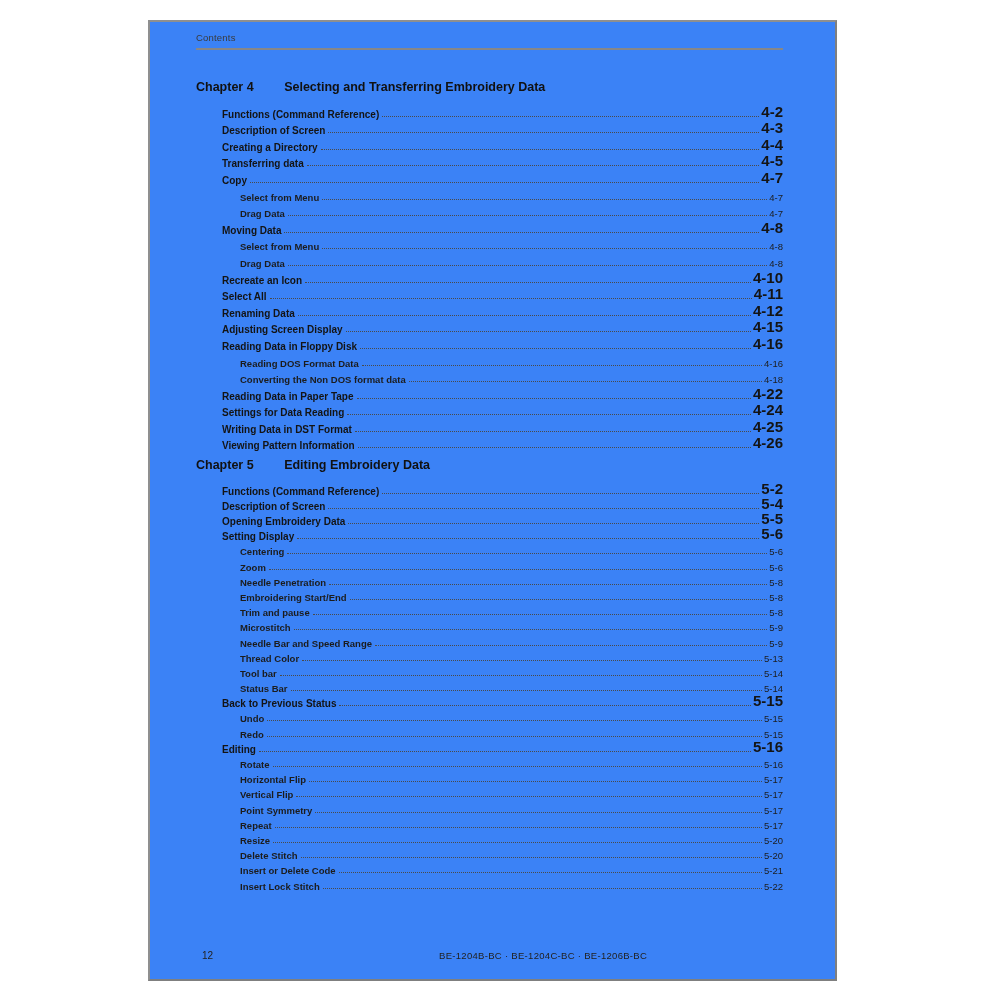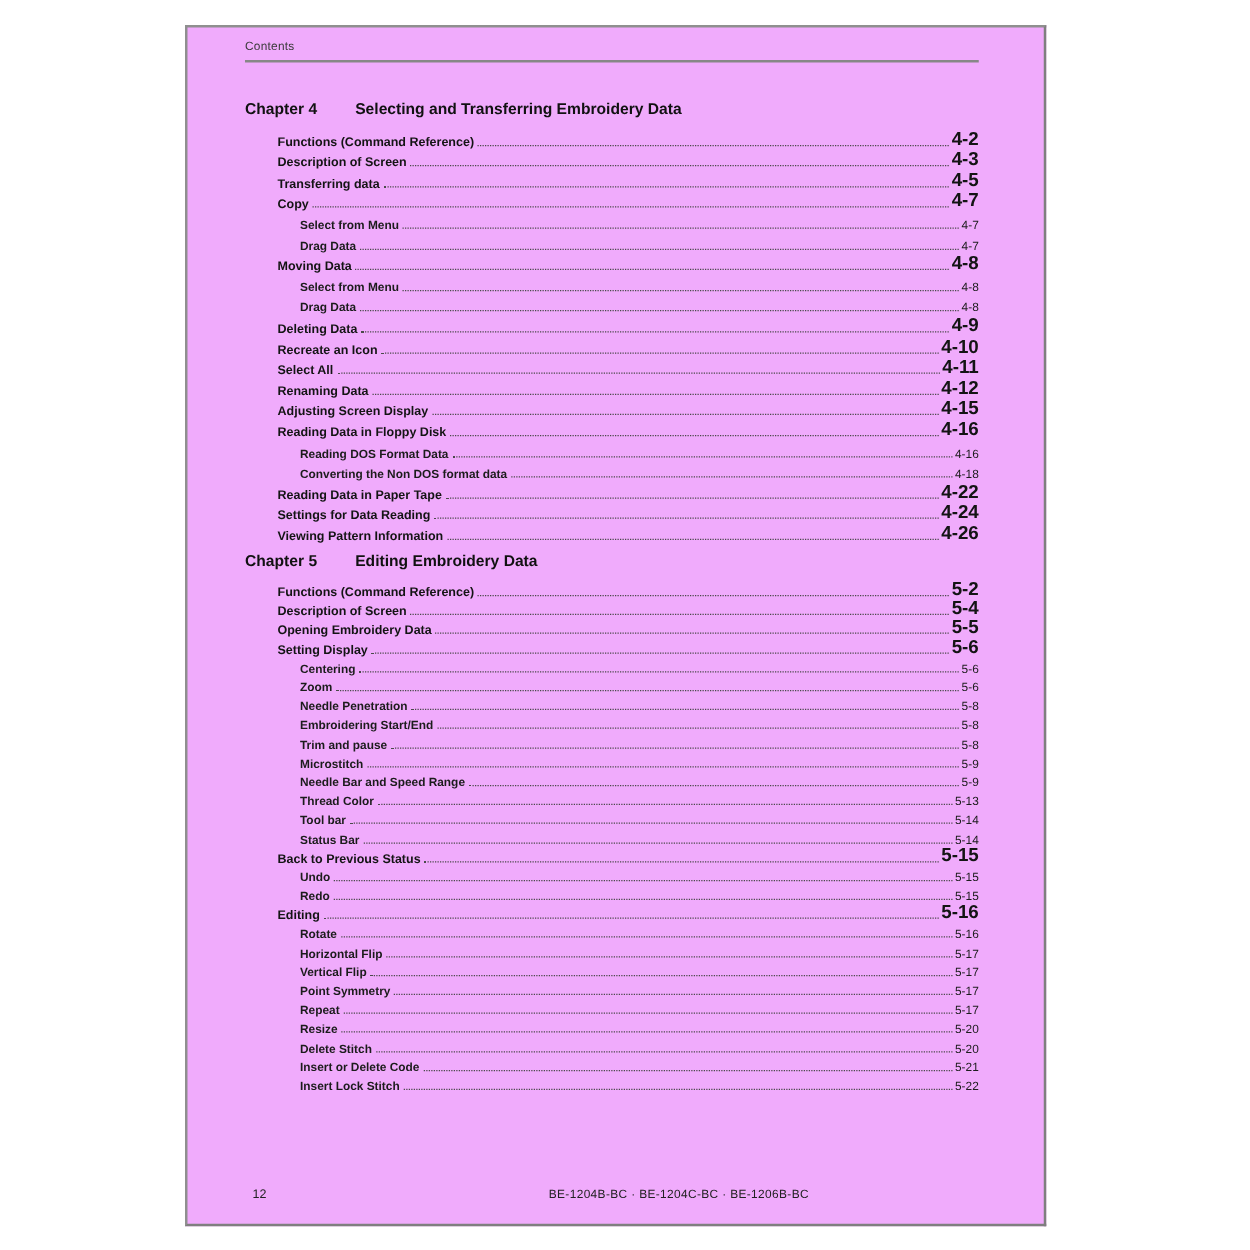--- a/index.html
+++ b/index.html
@@ -10,21 +10,21 @@
     background: #ffffff;
     font-family: "Liberation Sans", sans-serif;
     -webkit-font-smoothing: antialiased;
   }
   .scan-page {
     position: absolute;
     left: 148px;
     top: 20px;
     width: 689px;
     height: 961px;
-    background: #f0abfc;
+    background: #3b82f6;
     border: 2px solid #8f8f8f;
     border-right-color: #7f7f7f;
     border-bottom-color: #7f7f7f;
     box-sizing: border-box;
   }
   .page-header-label {
     position: absolute;
     left: 46px;
     top: 10px;
     font-size: 9.5px;
@@ -127,20 +127,25 @@
     <span class="leader"></span>
     <span class="p">4-2</span>
   </div>
 
   <div class="row lvl1">
     <span class="t">Description of Screen</span>
     <span class="leader"></span>
     <span class="p">4-3</span>
   </div>
 
+  <div class="row lvl1">
+    <span class="t">Creating a Directory</span>
+    <span class="leader"></span>
+    <span class="p">4-4</span>
+  </div>
 
   <div class="row lvl1">
     <span class="t">Transferring data</span>
     <span class="leader"></span>
     <span class="p">4-5</span>
   </div>
 
   <div class="row lvl1">
     <span class="t">Copy</span>
     <span class="leader"></span>
@@ -170,25 +175,20 @@
     <span class="leader"></span>
     <span class="p">4-8</span>
   </div>
 
   <div class="row lvl2">
     <span class="t">Drag Data</span>
     <span class="leader"></span>
     <span class="p">4-8</span>
   </div>
 
-  <div class="row lvl1">
-    <span class="t">Deleting Data</span>
-    <span class="leader"></span>
-    <span class="p">4-9</span>
-  </div>
 
   <div class="row lvl1">
     <span class="t">Recreate an Icon</span>
     <span class="leader"></span>
     <span class="p">4-10</span>
   </div>
 
   <div class="row lvl1">
     <span class="t">Select All</span>
     <span class="leader"></span>
@@ -231,20 +231,25 @@
     <span class="leader"></span>
     <span class="p">4-22</span>
   </div>
 
   <div class="row lvl1">
     <span class="t">Settings for Data Reading</span>
     <span class="leader"></span>
     <span class="p">4-24</span>
   </div>
 
+  <div class="row lvl1">
+    <span class="t">Writing Data in DST Format</span>
+    <span class="leader"></span>
+    <span class="p">4-25</span>
+  </div>
 
   <div class="row lvl1">
     <span class="t">Viewing Pattern Information</span>
     <span class="leader"></span>
     <span class="p">4-26</span>
   </div>
 </div>
   </div>
 
   <div class="chapter ch5">

